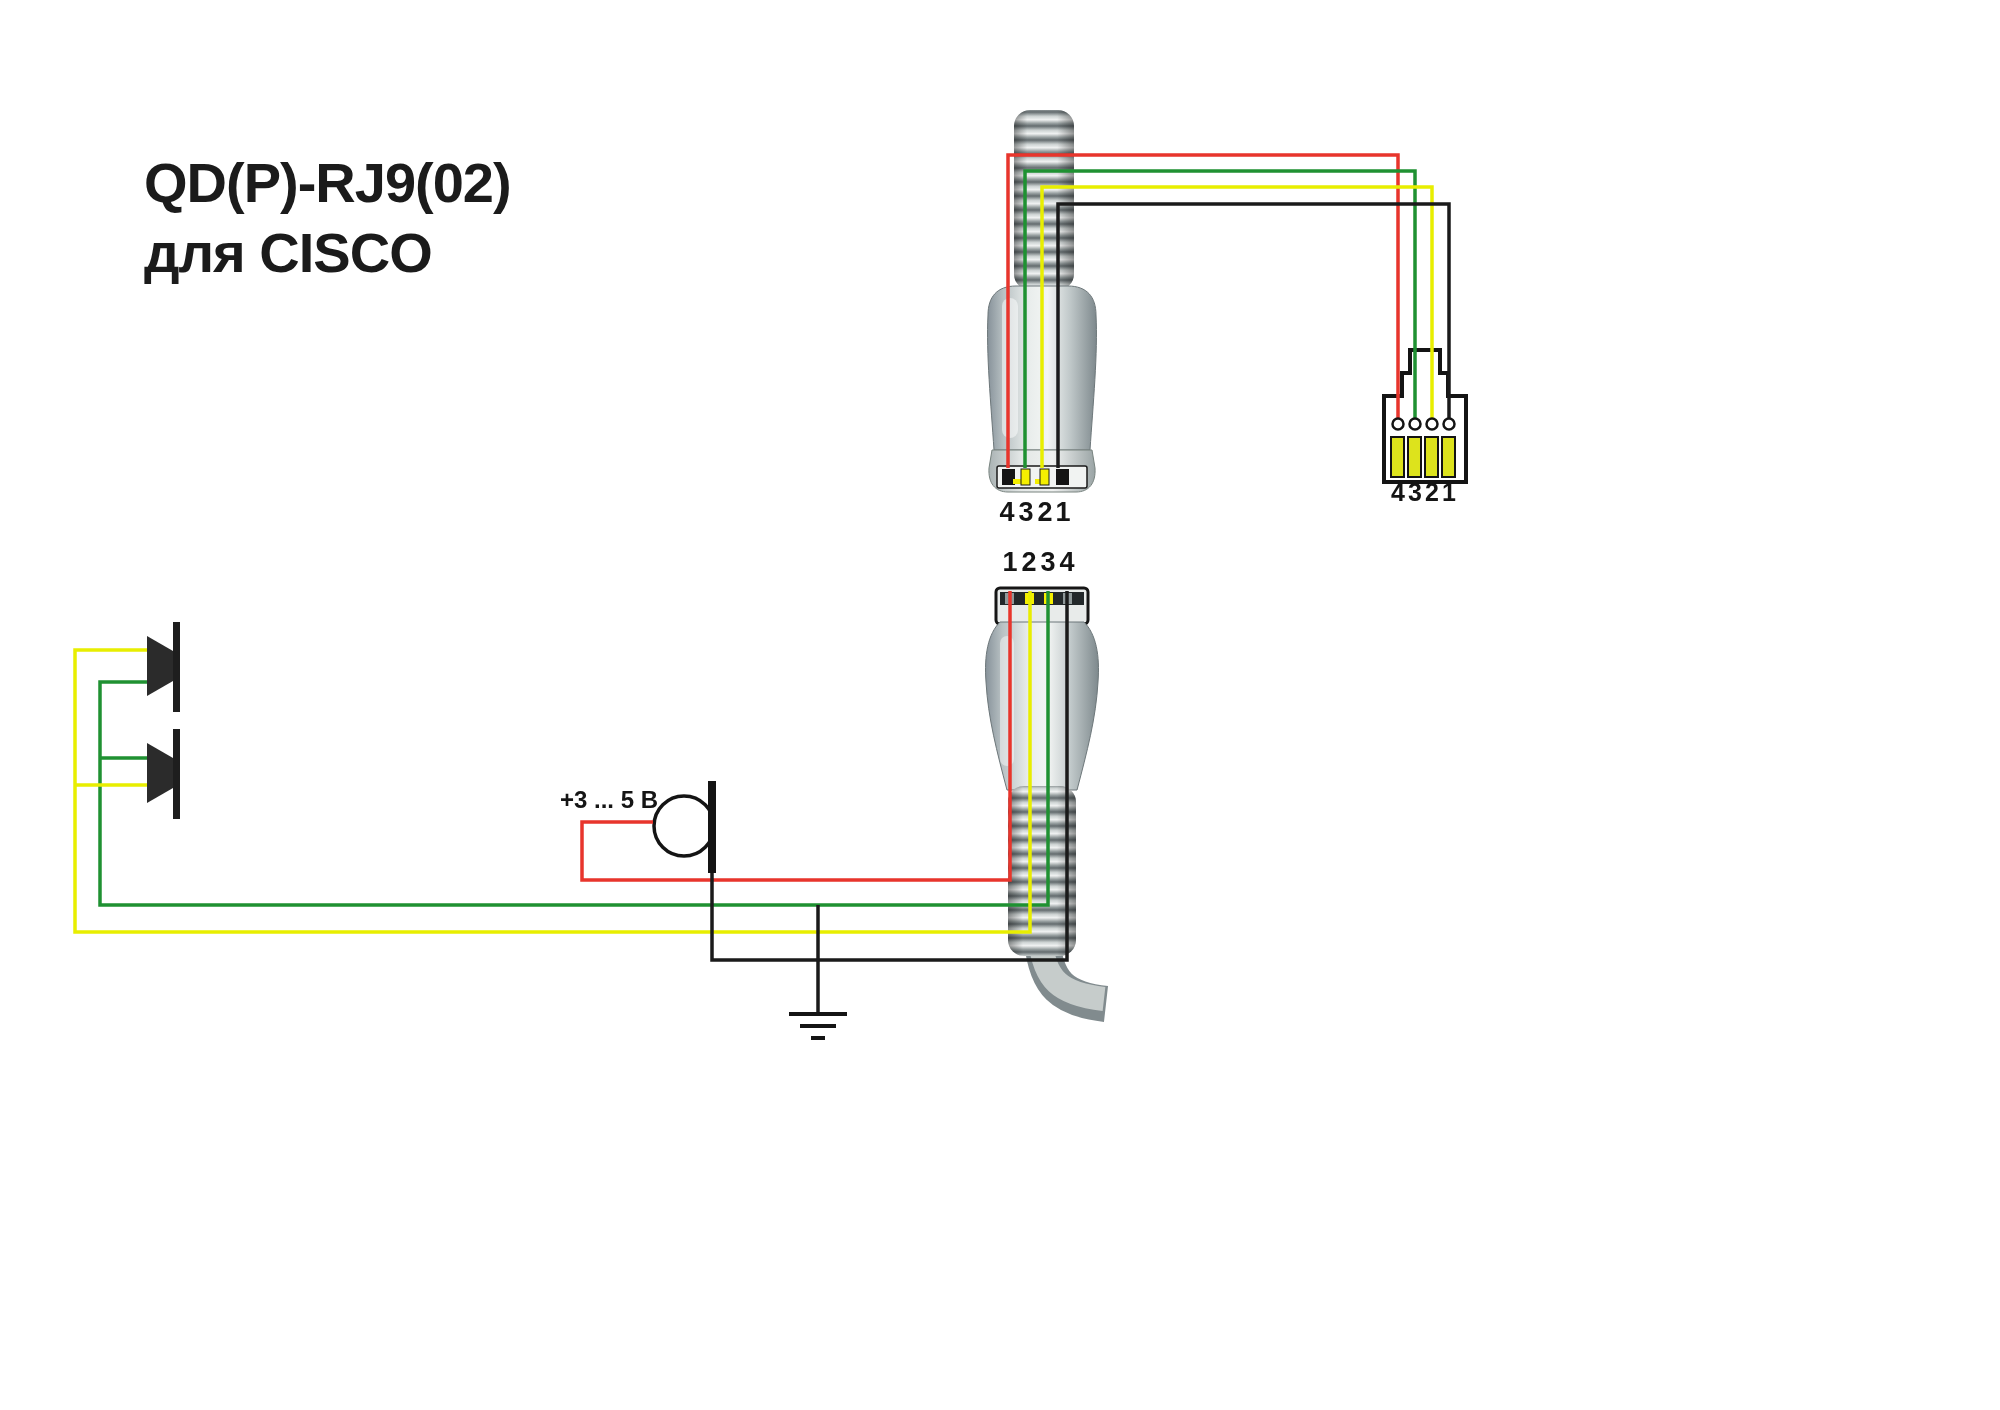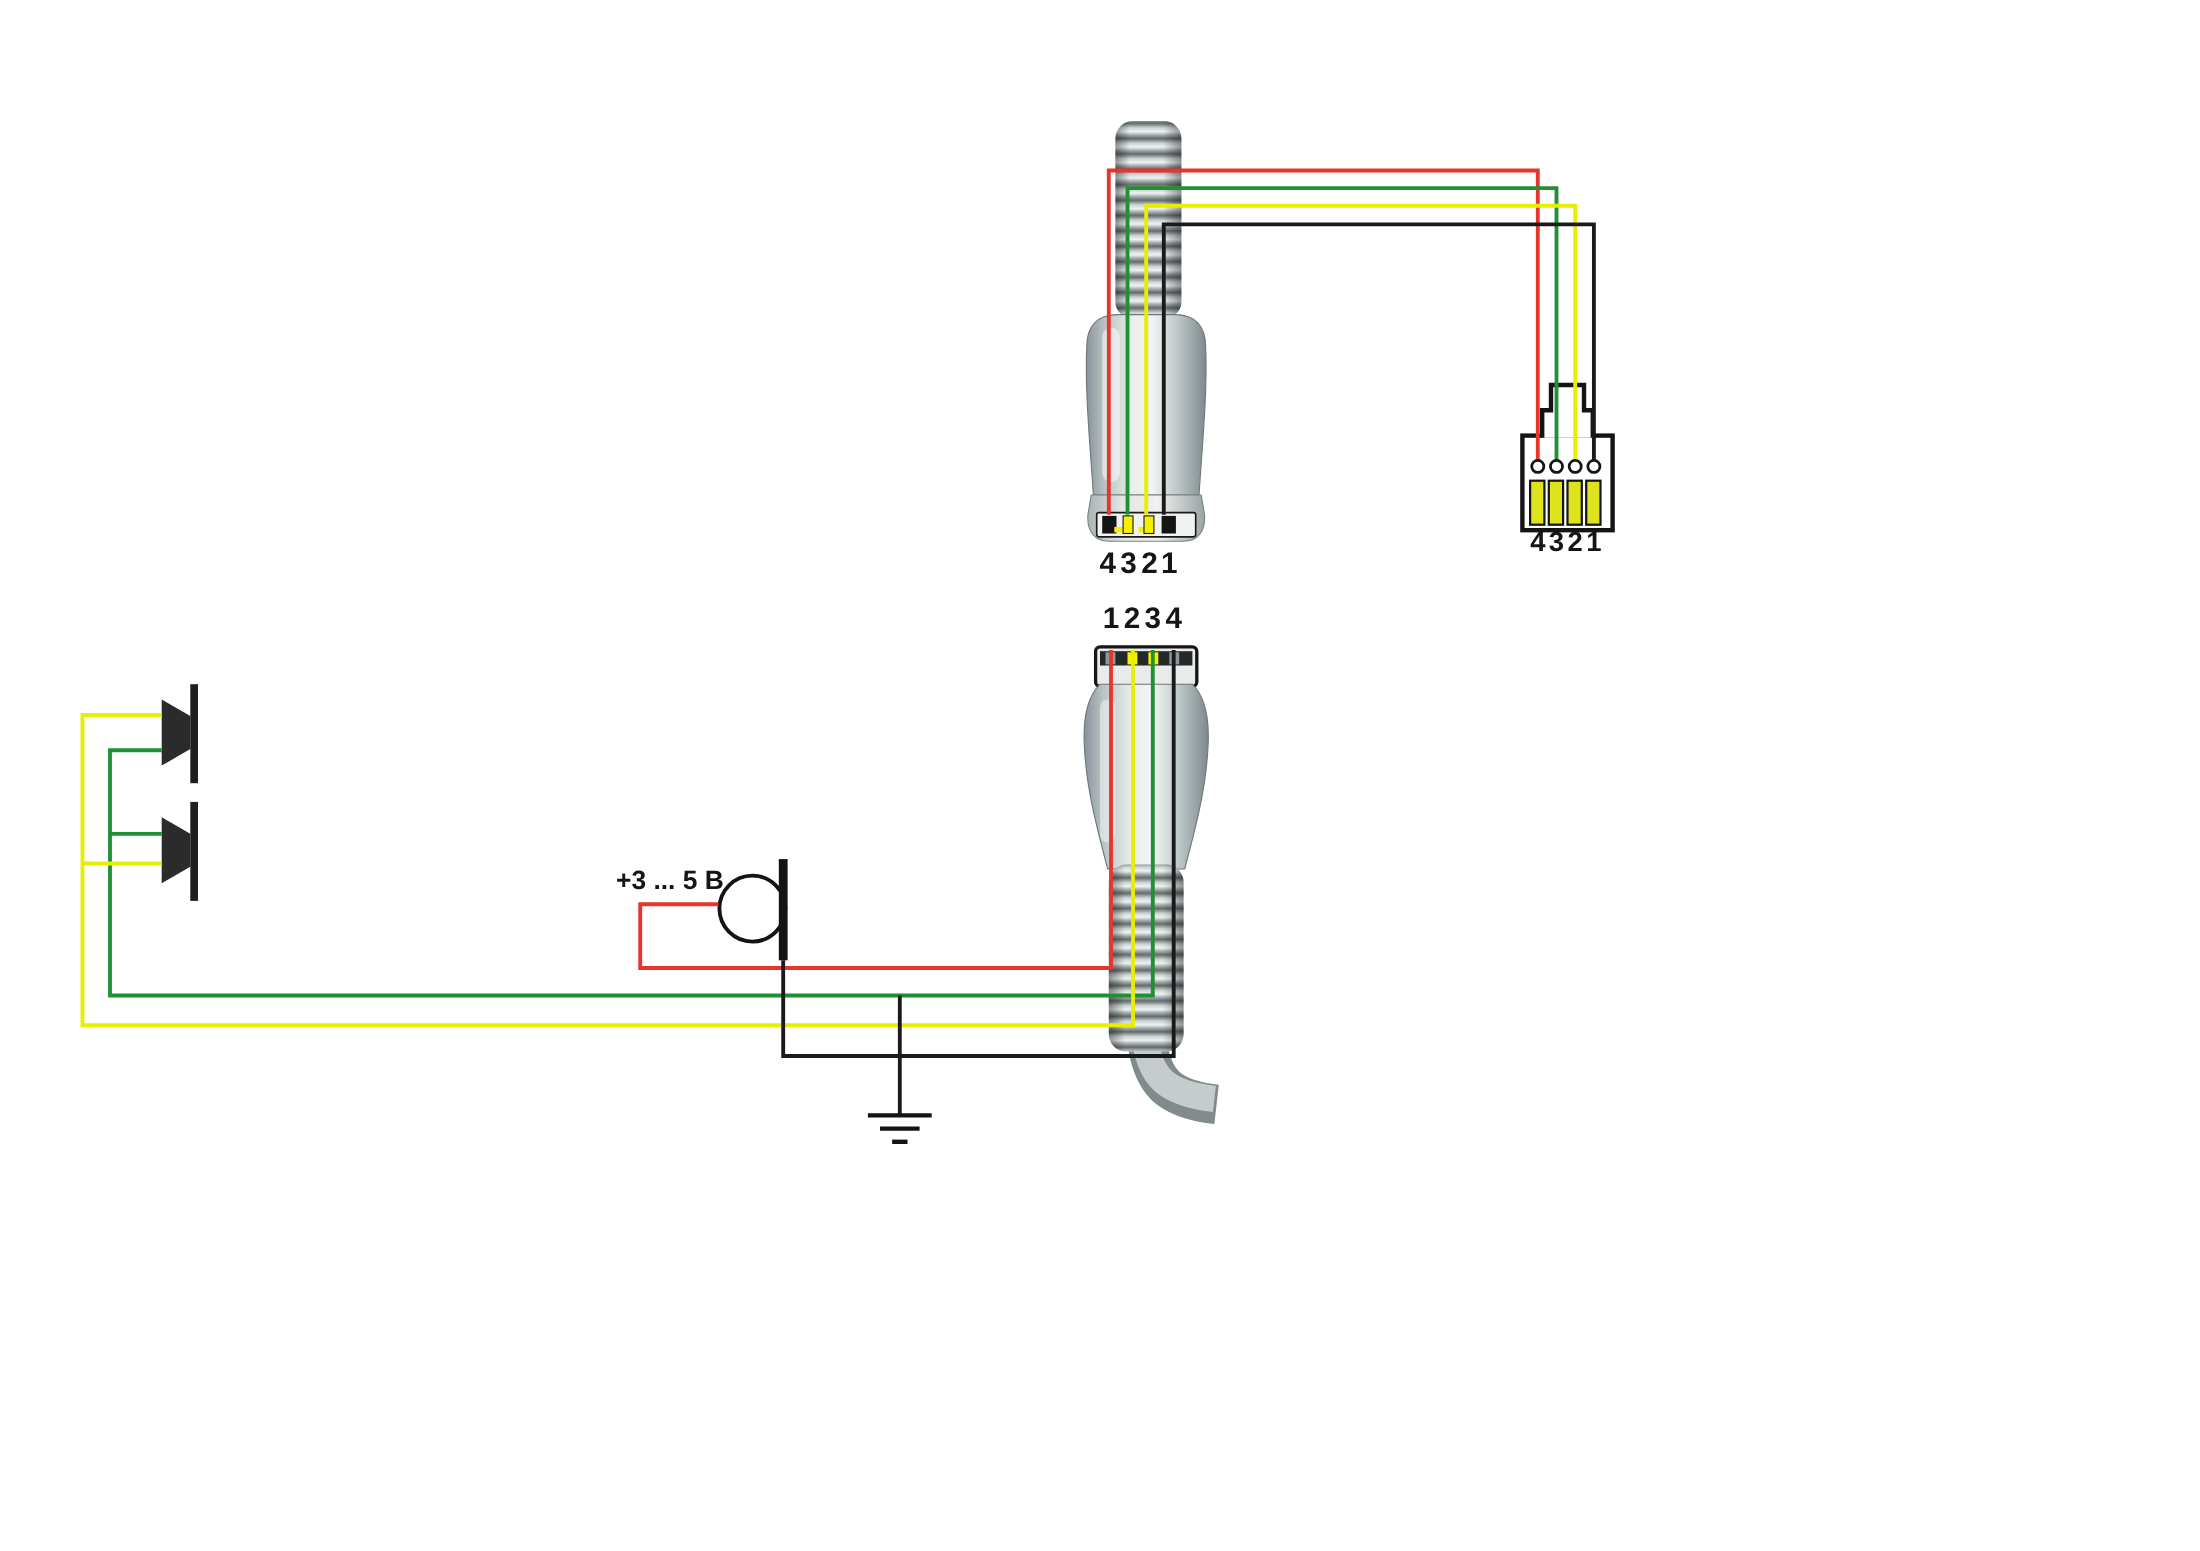--- a/index.html
+++ b/index.html
@@ -12,20 +12,22 @@
   .pin{font-size:27px;text-anchor:middle;}
   .pin-rj{font-size:25px;text-anchor:middle;}
   .mic-label{font-size:24px;text-anchor:start;}
 </style>
 </head>
 <body>
 
 <div class="stage">
 
   <div class="title">
+    <div>QD(P)-RJ9(02)</div>
+    <div>для CISCO</div>
   </div>
 
   <svg width="2000" height="1410" viewBox="0 0 2000 1410">
     <defs>
       <linearGradient id="gradBody" x1="0" y1="0" x2="1" y2="0">
         <stop offset="0" stop-color="#87929a"></stop>
         <stop offset="0.15" stop-color="#b9c2c4"></stop>
         <stop offset="0.38" stop-color="#e9edec"></stop>
         <stop offset="0.55" stop-color="#f3f5f4"></stop>
         <stop offset="0.75" stop-color="#c2cacb"></stop>

